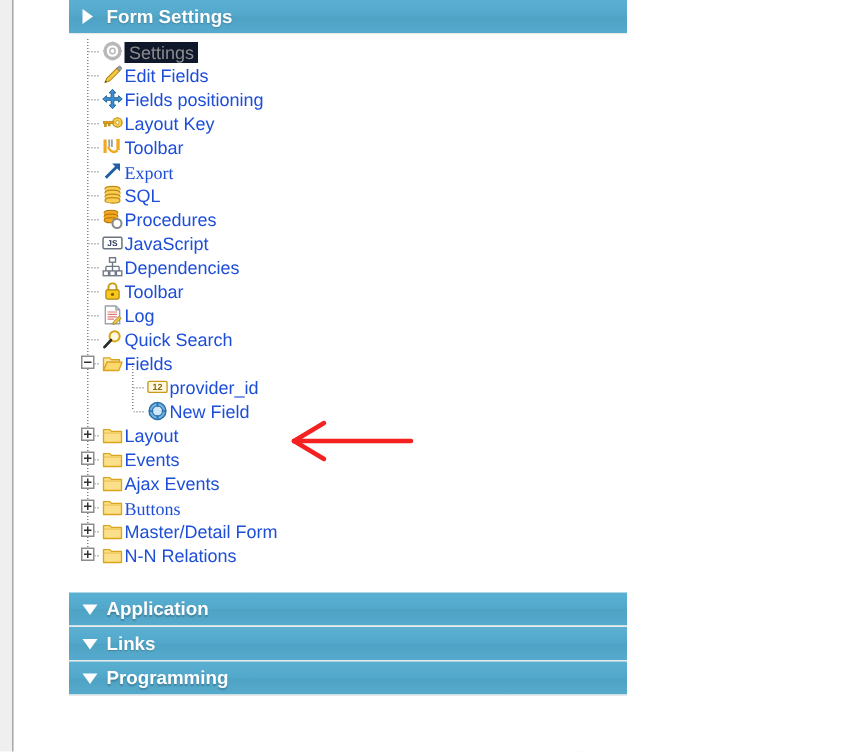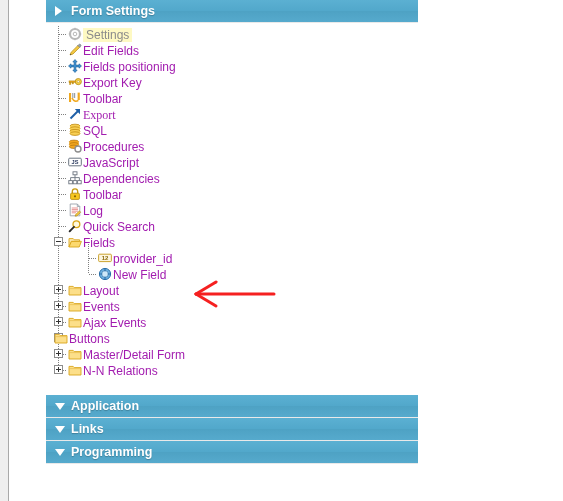--- a/index.html
+++ b/index.html
@@ -167,26 +167,26 @@
   .expander.plus:after {
     content: "";
     position: absolute;
     left: 3px; top: 1px;
     width: 1px; height: 5px;
     background: #333;
   }
 
   .node-label {
     font-size: 12px;
-    color: #a21caf;
+    color: #1d4ed8;
     vertical-align: middle;
   }
   .node-label.dim {
     color: #8b8b8b;
-    background: #fef9c3;
+    background: #0f172a;
     padding: 0 3px;
   }
 
   
   .ico {
     position: relative;
     display: inline-block;
     width: 14px;
     height: 14px;
     vertical-align: -3px;
@@ -265,21 +265,21 @@
                 </svg></span><span class="node-label">Fields positioning</span></span>
           </div>
           <div class="hline" style="left: 13px; top: 59px; width: 7px;"></div>
           <div class="tree-row" style="position: absolute; left: 0px; top: 51px; width: 340px;">
             <span class="row-inner" style="left: 22px;"><span class="ico"><svg width="14" height="14" viewBox="0 0 14 14">
                   <circle cx="10.3" cy="6.6" r="3.1" fill="#f6d04a" stroke="#b58b12" stroke-width="0.8"></circle>
                   <circle cx="10.3" cy="6.6" r="1.1" fill="#ffffff" stroke="#b58b12" stroke-width="0.5"></circle>
                   <rect x="1" y="5.9" width="6.6" height="1.5" fill="#e8a01c" stroke="#b58b12" stroke-width="0.5"></rect>
                   <rect x="1.6" y="7.3" width="1.3" height="2.1" fill="#e8a01c" stroke="#b58b12" stroke-width="0.5"></rect>
                   <rect x="4.2" y="7.3" width="1.2" height="1.6" fill="#e8a01c" stroke="#b58b12" stroke-width="0.5"></rect>
-                </svg></span><span class="node-label">Export Key</span></span>
+                </svg></span><span class="node-label">Layout Key</span></span>
           </div>
           <div class="hline" style="left: 13px; top: 75px; width: 7px;"></div>
           <div class="tree-row" style="position: absolute; left: 0px; top: 67px; width: 340px;">
             <span class="row-inner" style="left: 22px;"><span class="ico"><svg width="14" height="14" viewBox="0 0 14 14">
                   <rect x="1" y="2" width="2.1" height="9" fill="#f0a81e"></rect>
                   <rect x="4.2" y="2" width="1.2" height="5" fill="#9aa1a8"></rect>
                   <rect x="6" y="2" width="1.2" height="5" fill="#9aa1a8"></rect>
                   <path d="M4 7 q2.6 5 6.4 2.4" fill="none" stroke="#f0a81e" stroke-width="1.6"></path>
                   <rect x="9.6" y="1.6" width="2.2" height="7.4" fill="#f0a81e"></rect>
                 </svg></span><span class="node-label">Toolbar</span></span>
@@ -399,21 +399,21 @@
           <div class="expander plus" style="left: 8px; top: 294px;"></div>
           <div class="tree-row" style="position: absolute; left: 0px; top: 291px; width: 340px;">
             <span class="row-inner" style="left: 22px;"><span class="ico"><svg width="14" height="14" viewBox="0 0 14 14">
                   <path d="M1 3.4 H5.2 L6.3 4.6 H13 V12 H1 Z" fill="#fcdf8a" stroke="#d9a51c" stroke-width="0.9" stroke-linejoin="round"></path>
                   <path d="M1 5.6 H13" stroke="#e8bd4a" stroke-width="0.7"></path>
                 </svg></span><span class="node-label">Ajax Events</span></span>
           </div>
           <div class="hline" style="left: 13px; top: 315px; width: 7px;"></div>
           <div class="expander plus" style="left: 8px; top: 310px;"></div>
           <div class="tree-row" style="position: absolute; left: 0px; top: 307px; width: 340px;">
-            <span class="row-inner" style="left: 8px;"><span class="ico"><svg width="14" height="14" viewBox="0 0 14 14">
+            <span class="row-inner" style="left: 22px; font-family: Liberation Serif, serif;"><span class="ico"><svg width="14" height="14" viewBox="0 0 14 14">
                   <path d="M1 3.4 H5.2 L6.3 4.6 H13 V12 H1 Z" fill="#fcdf8a" stroke="#d9a51c" stroke-width="0.9" stroke-linejoin="round"></path>
                   <path d="M1 5.6 H13" stroke="#e8bd4a" stroke-width="0.7"></path>
                 </svg></span><span class="node-label">Buttons</span></span>
           </div>
           <div class="hline" style="left: 13px; top: 331px; width: 7px;"></div>
           <div class="expander plus" style="left: 8px; top: 326px;"></div>
           <div class="tree-row" style="position: absolute; left: 0px; top: 323px; width: 340px;">
             <span class="row-inner" style="left: 22px;"><span class="ico"><svg width="14" height="14" viewBox="0 0 14 14">
                   <path d="M1 3.4 H5.2 L6.3 4.6 H13 V12 H1 Z" fill="#fcdf8a" stroke="#d9a51c" stroke-width="0.9" stroke-linejoin="round"></path>
                   <path d="M1 5.6 H13" stroke="#e8bd4a" stroke-width="0.7"></path>

